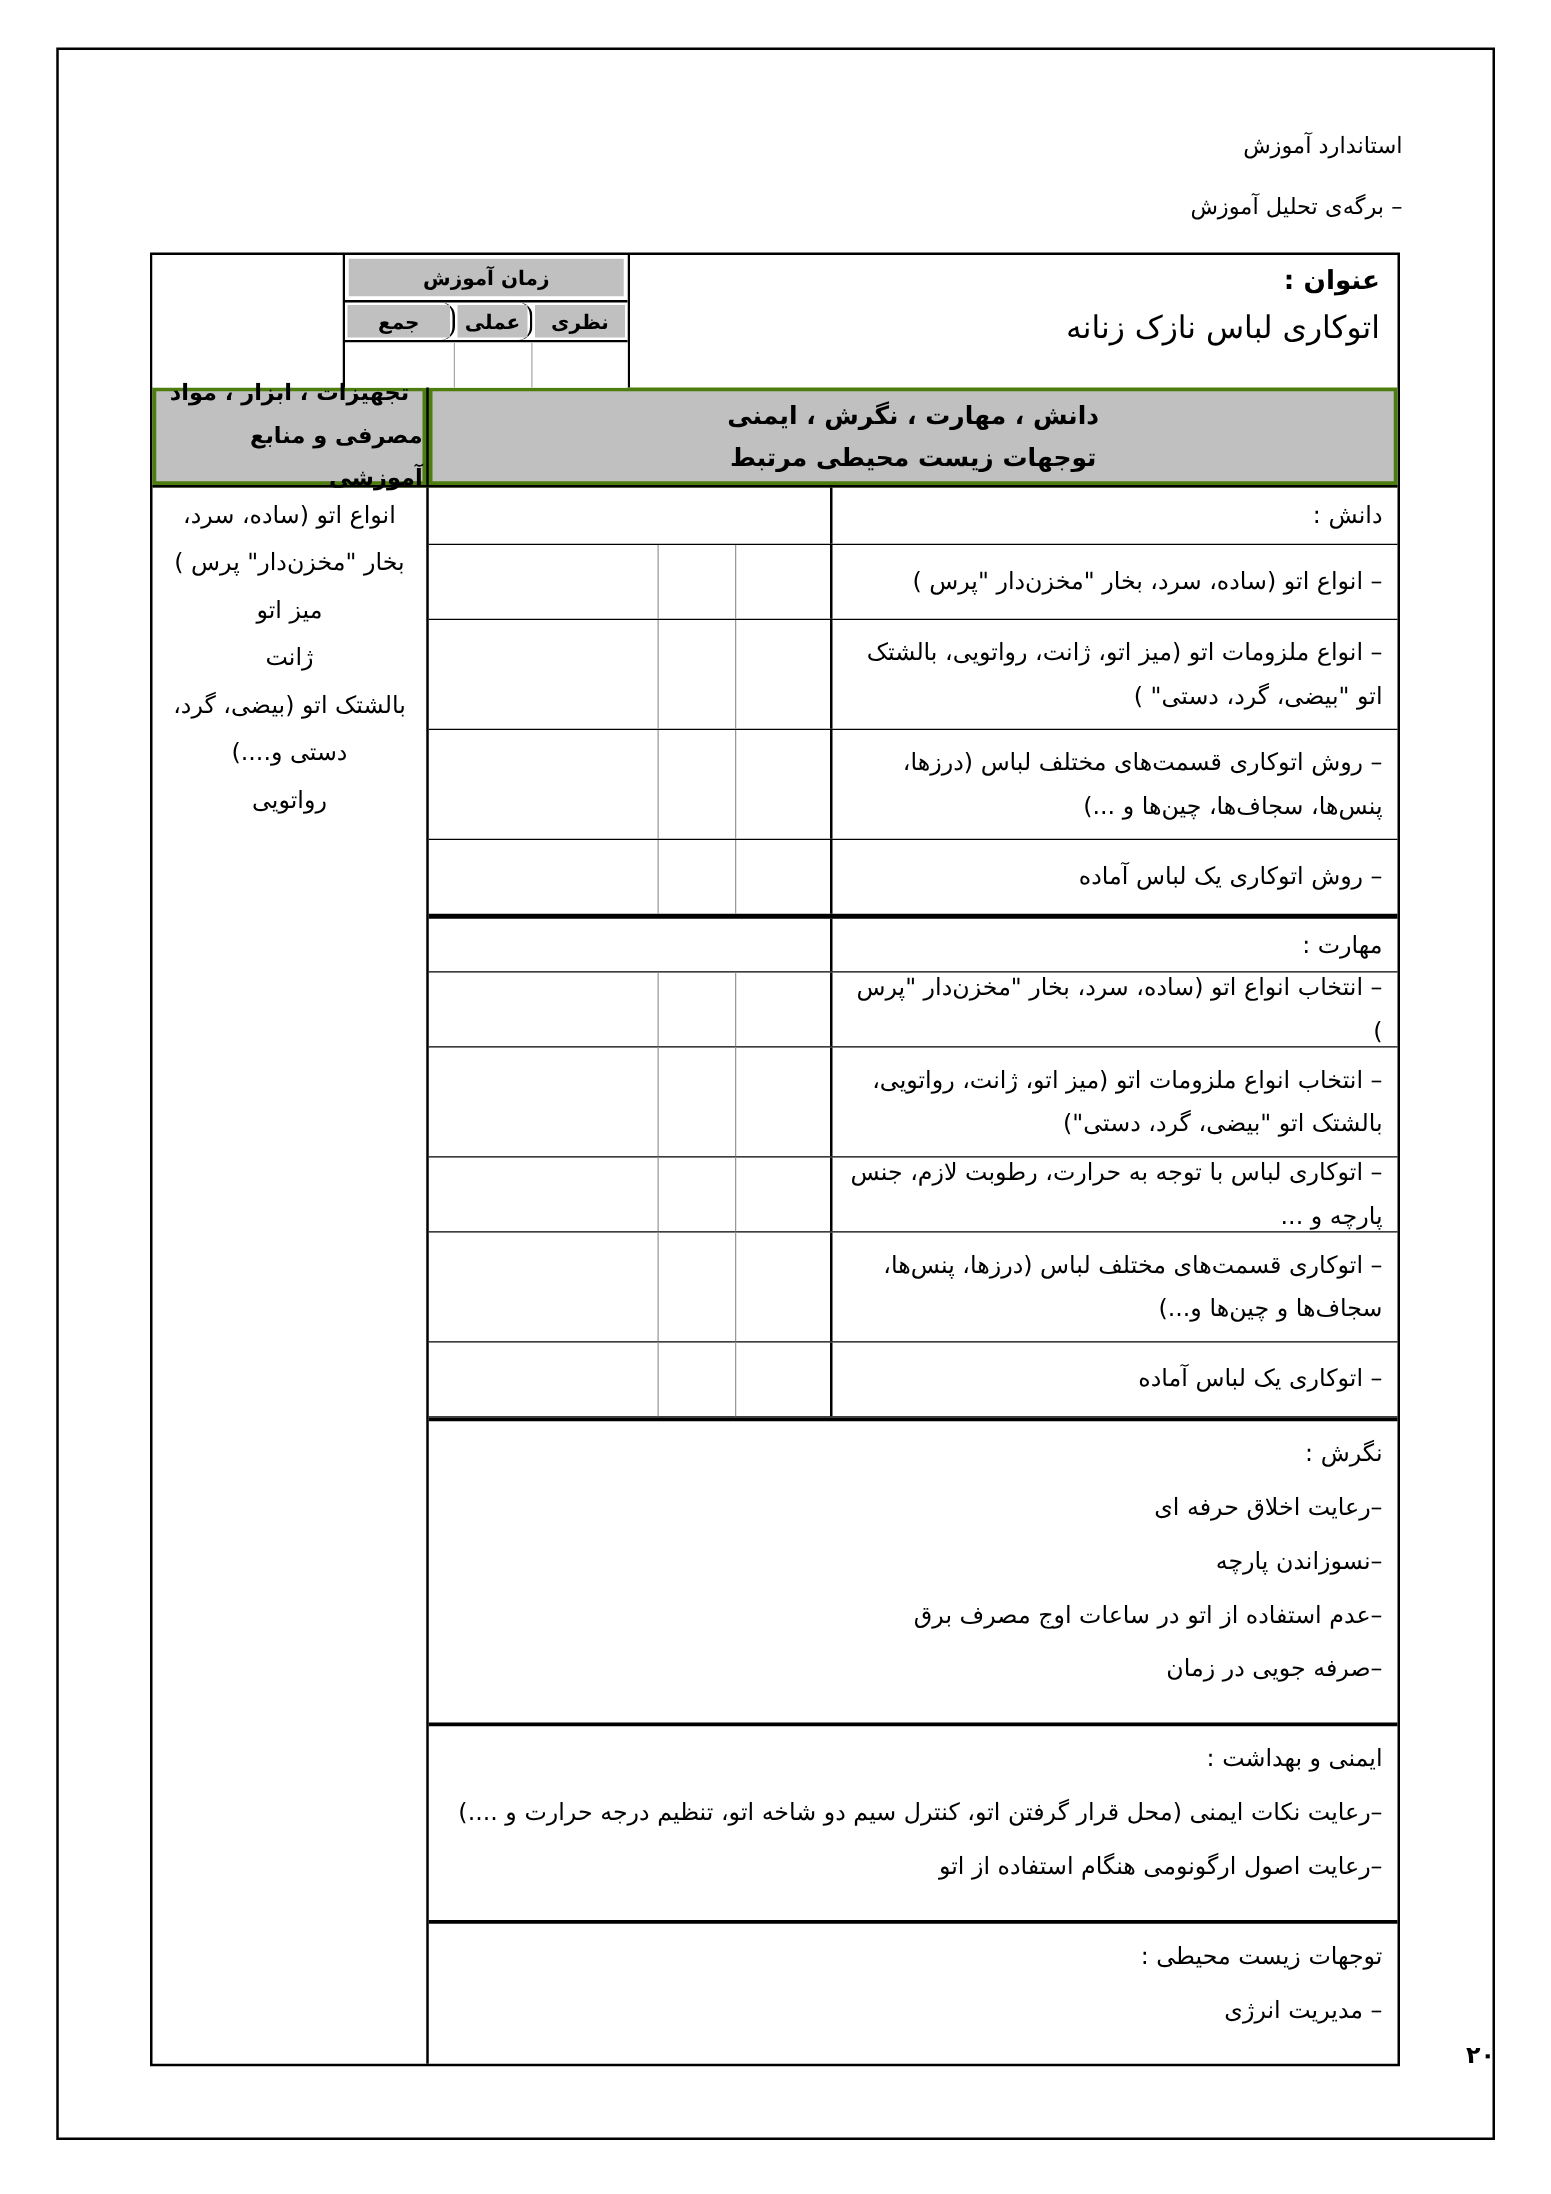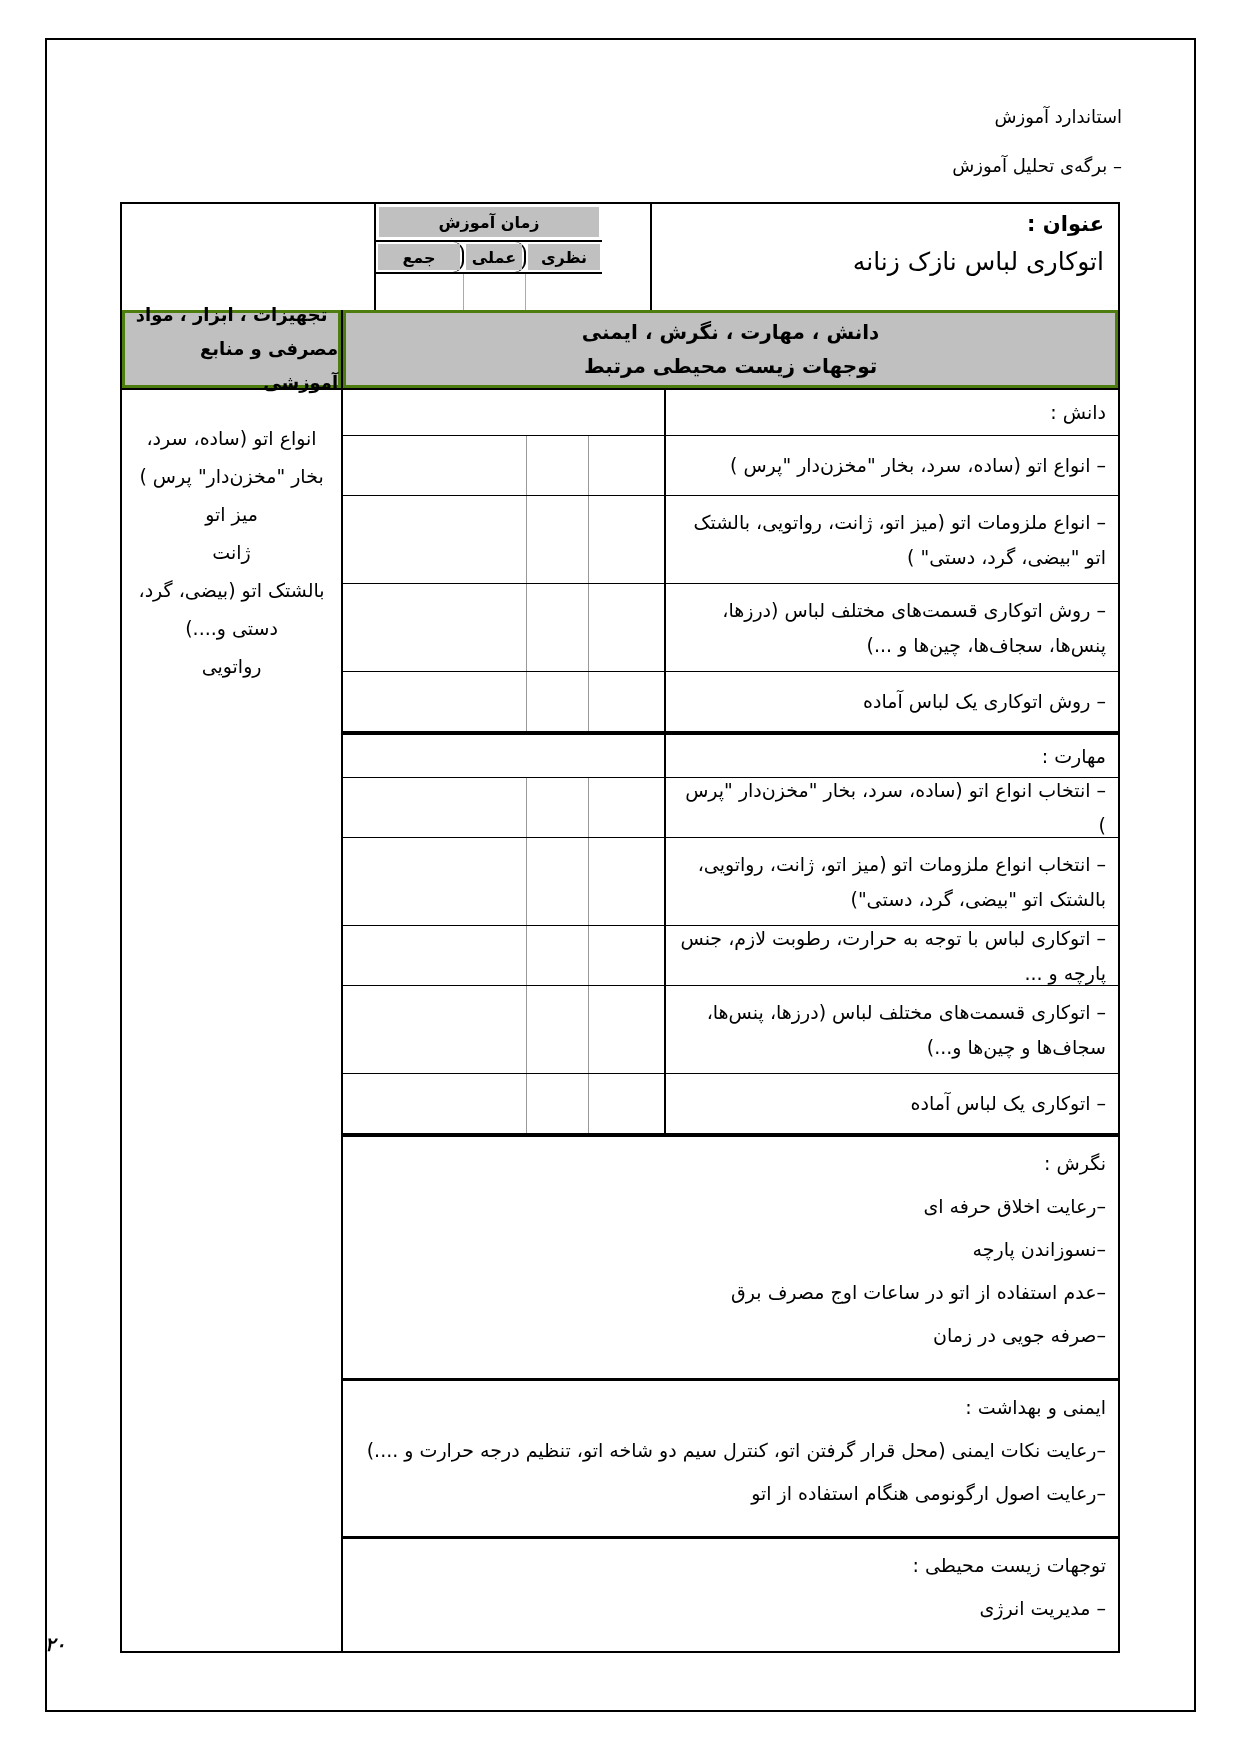--- a/index.html
+++ b/index.html
@@ -18,22 +18,22 @@
     font-size:18px; line-height:49px;
   }
   .table {
     position:absolute; left:120px; top:202px; width:1000px;
     border:2px solid #000; background:#fff;
   }
   .trow { display:flex; direction:rtl; }
   
   .title-row { height:106px; }
   .title-cell {
-    width:468px; border-left:2px solid #000; padding:8px 14px 0 6px;
-    text-align:right; direction:rtl;margin-left:48px;
+    width:616px; border-left:2px solid #000; padding:8px 14px 0 6px;
+    text-align:right; direction:rtl;
   }
   .title-label { font-weight:bold; font-size:21px; margin-bottom:11px; }
   .title-value { font-size:25px; }
   .time-block { width:228px; border-left:2px solid #000; display:flex; flex-direction:column; background:#fff; }
   .time-head { height:38px; border-bottom:2px solid #000; padding:3px; }
   .gray {
     background:#c0c0c0; width:100%; height:100%;
     display:flex; align-items:center; justify-content:center;
     font-weight:bold; font-size:16px;
   }
@@ -51,21 +51,21 @@
   .corner-empty { flex:1; background:#fff; }
   
   .header-row { height:80px; border-bottom:2px solid #000; background:#4d7c0f; }
   .main-header { width:778px; padding:3px; }
   .equip-header { width:222px; padding:3px; border-right:2px solid #000; }
   .hdr-lines { flex-direction:column; line-height:34px; font-size:20px; }
   .equip-header .hdr-lines { font-size:18px; line-height:34px; }
   
   .body-row { align-items:stretch; }
   .main-body { width:778px; display:flex; flex-direction:column; }
-  .equip-col { width:222px; border-right:2px solid #000; padding-top:29px; }
+  .equip-col { width:222px; border-right:2px solid #000; padding-top:3px; }
   .eline {
     height:38px; display:flex; align-items:center; justify-content:center;
     font-size:19px; direction:rtl; text-align:center;
   }
   .irow { display:flex; direction:rtl; border-bottom:1px solid #000; }
   .h-label { height:46px; }
   .h-one  { height:60px; }
   .h-two  { height:88px; }
   .thick-top { border-top:3px solid #000; }
   .txt {
@@ -79,21 +79,21 @@
   .hc-j { flex:1; }
   .h-merged { flex:1; }
   
   .section { padding:4px 12px 22px 8px; direction:rtl; text-align:right; }
   .sline {
     min-height:43px; display:flex; align-items:center;
     font-size:19px; line-height:30px;
   }
   .pagenum {
     position:absolute; top:1633px; left:45px; width:1151px;
-    text-align:left; font-weight:bold; font-size:19px;font-style:italic;
+    text-align:right; font-weight:bold; font-size:19px;
   }
 </style>
 </head>
 <body>
 
 <div class="frame"></div>
 
 <div class="pagehead">
   <div>استاندارد آموزش</div>
   <div>– برگه‌ی تحلیل آموزش</div>

